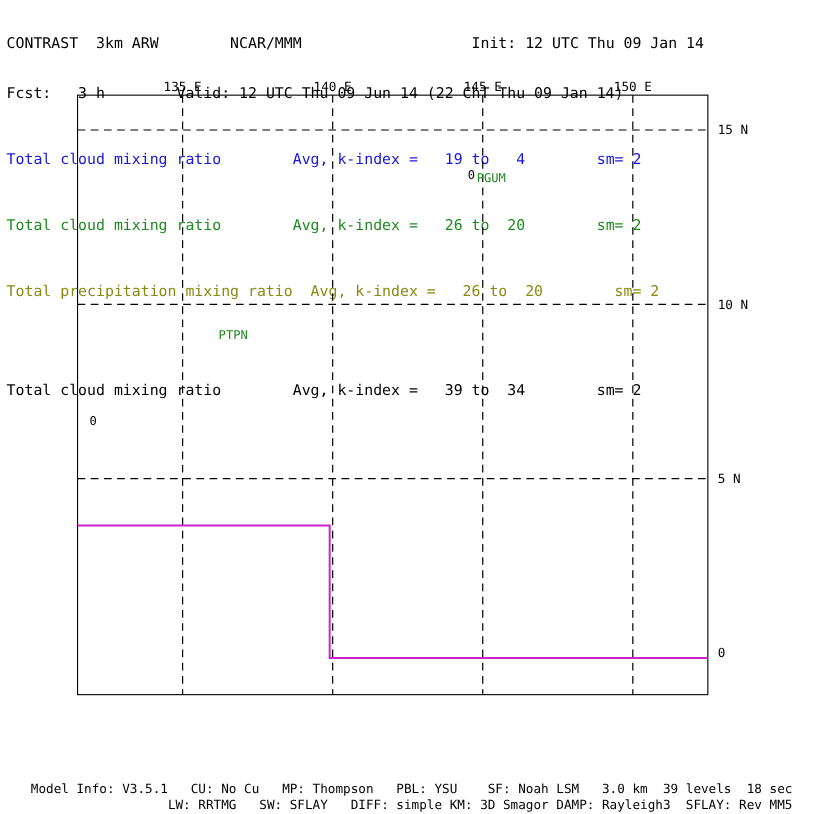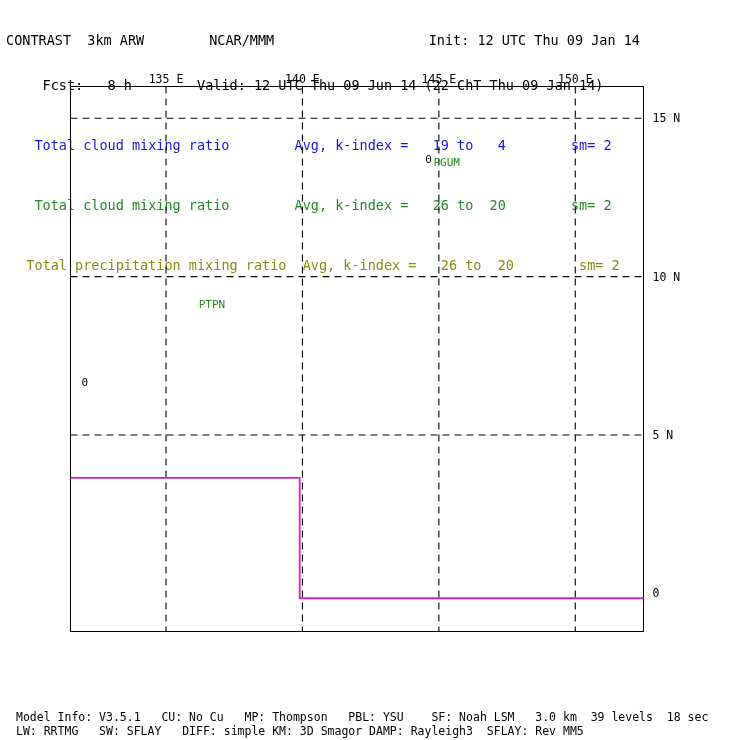--- a/index.html
+++ b/index.html
@@ -23,61 +23,62 @@
     color: #000000;
   }
   .c-black { color: #000000; }
   .c-blue { color: #1515e0; }
   .c-green { color: #1f8a1f; }
   .c-olive { color: #8a8a12; }
   .c-pink { color: #e49ad8; }
 
   
   #hdr-block { left: 6px; top: 3px; }
-  .hdr-row { display: block; height: 15px; white-space: pre; text-align: center; }
+  .hdr-row { display: block; height: 15px; white-space: pre; }
 
   
   #map {
     left: 70px;
     top: 86px;
     width: 574px;
     height: 546px;
     border: 1.3px solid #000000;
     box-sizing: border-box;
   }
 
   
   #overlay { left: 0; top: 0; width: 740px; height: 740px; pointer-events: none; }
 
   
-  #footer { left: 16px; top: 710px; }
+  #footer { left: 28px; top: 710px; text-align: right; }
   .ftr-row {
     display: block;
     font-family: "DejaVu Sans Mono", monospace;
     font-size: 11.5px;
     line-height: 14px;
     color: #000000;
     white-space: pre;
   }
 </style>
 </head>
 <body>
 
 <div id="hdr-block" class="abs hdr">
   <span class="hdr-row"><span class="c-black">CONTRAST  3km ARW</span><span class="c-black">        </span><span class="c-black">NCAR/MMM</span><span class="c-black">                   </span><span class="c-black">Init: 12 UTC Thu 09 Jan 14</span></span>
-  <span class="hdr-row"><span class="c-black">Fcst:   8 h</span><span class="c-black">        </span><span class="c-black">Valid: 12 UTC Thu 09 Jun 14 (22 ChT Thu 09 Jan 14)</span></span>
+  <span class="hdr-row"><span class="c-black">Fcst:   3 h</span><span class="c-black">        </span><span class="c-black">Valid: 12 UTC Thu 09 Jun 14 (22 ChT Thu 09 Jan 14)</span></span>
 
   <span class="hdr-row"><span class="c-blue">Total cloud mixing ratio</span><span class="c-blue">        </span><span class="c-blue">Avg, k-index =   19 to   4</span><span class="c-blue">        </span><span class="c-blue">sm= 2</span></span>
 
   <span class="hdr-row"><span class="c-green">Total cloud mixing ratio</span><span class="c-green">        </span><span class="c-green">Avg, k-index =   26 to  20</span><span class="c-green">        </span><span class="c-green">sm= 2</span></span>
 
   <span class="hdr-row"><span class="c-olive">Total precipitation mixing ratio</span><span class="c-olive">  </span><span class="c-olive">Avg, k-index =   26 to  20</span><span class="c-olive">        </span><span class="c-olive">sm= 2</span></span>
 
 
 
+  <span class="hdr-row"><span class="c-black">Total cloud mixing ratio</span><span class="c-black">        </span><span class="c-black">Avg, k-index =   39 to  34</span><span class="c-black">        </span><span class="c-black">sm= 2</span></span>
 
 </div>
 
 <div id="map" class="abs"></div>
 
 <svg id="overlay" class="abs" width="740" height="740" viewBox="0 0 740 740" xmlns="http://www.w3.org/2000/svg">
     <line x1="166" y1="86.5" x2="166" y2="631.5" stroke="#000" stroke-width="1.1" stroke-dasharray="7,5"></line>
     <text x="166" y="82.5" text-anchor="middle" font-family="&quot;DejaVu Sans Mono&quot;, monospace" font-size="11.5" fill="#000">135 E</text>
     <line x1="302.42857142857144" y1="86.5" x2="302.42857142857144" y2="631.5" stroke="#000" stroke-width="1.1" stroke-dasharray="7,5"></line>
     <text x="302.42857142857144" y="82.5" text-anchor="middle" font-family="&quot;DejaVu Sans Mono&quot;, monospace" font-size="11.5" fill="#000">140 E</text>

